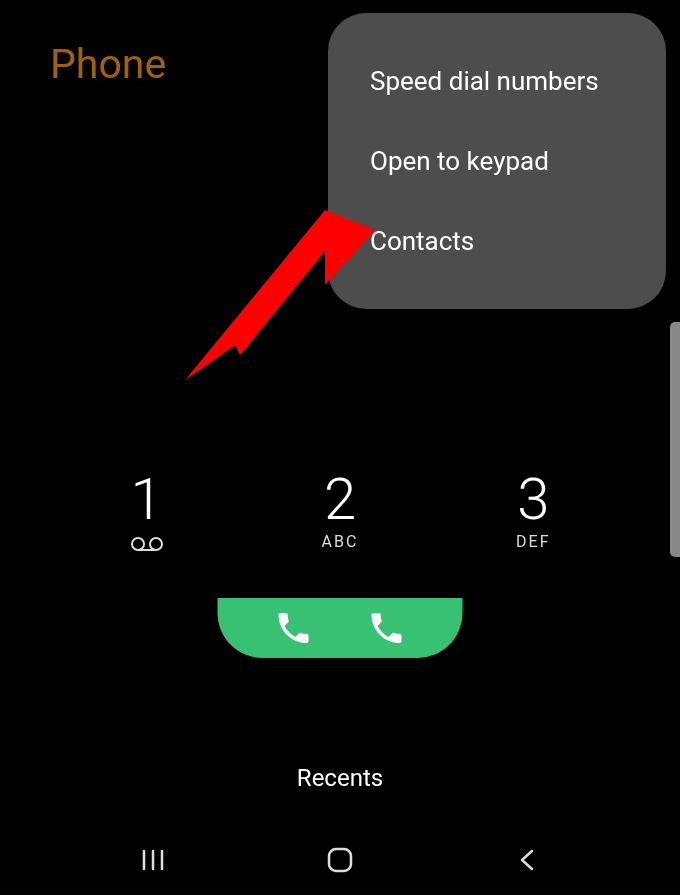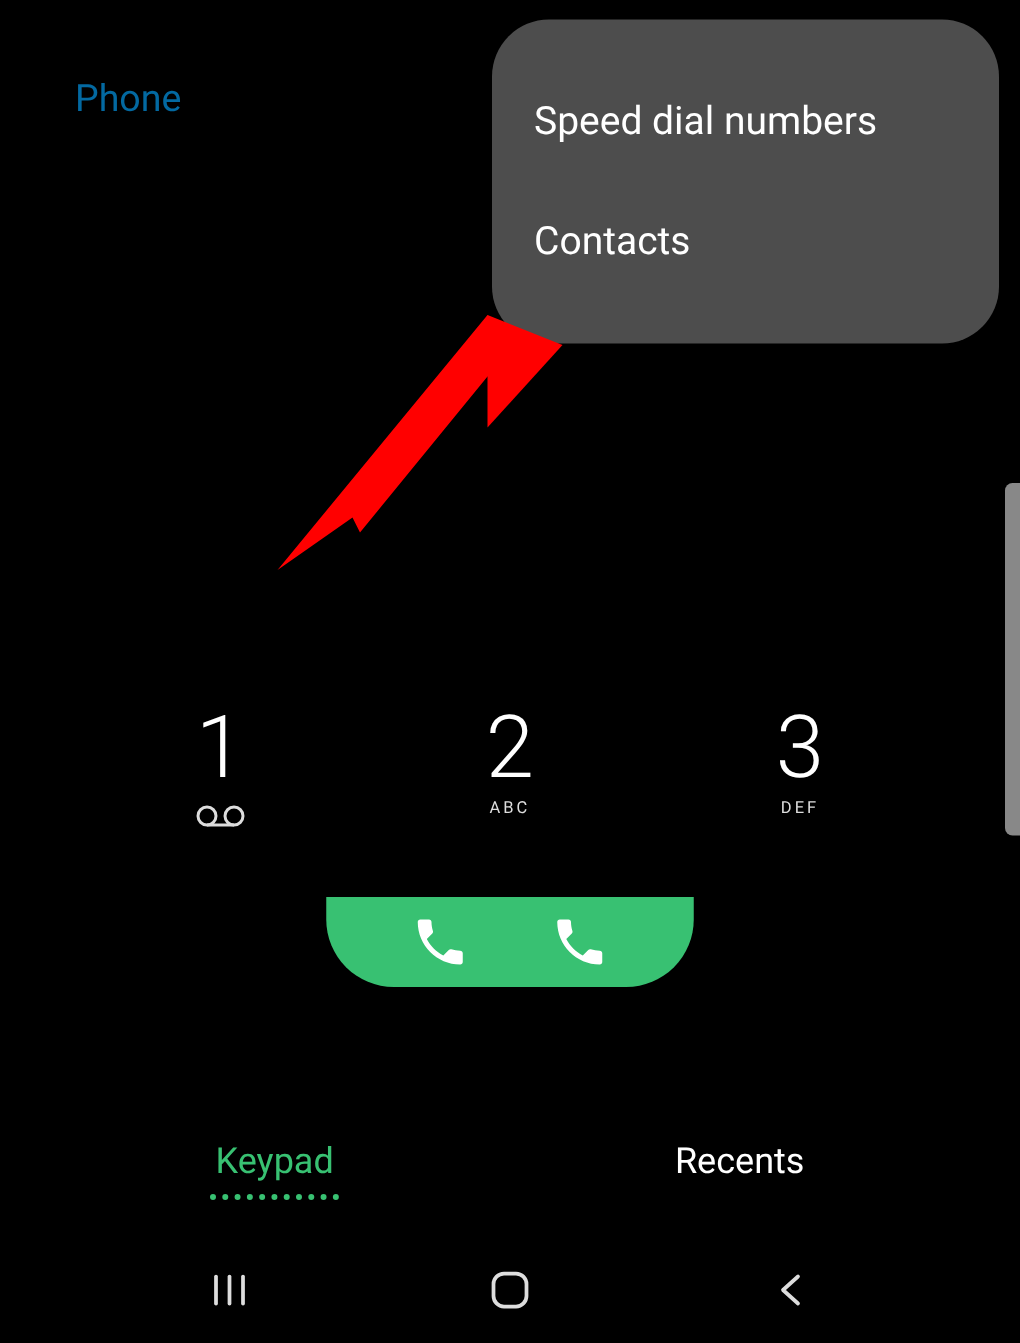--- a/index.html
+++ b/index.html
@@ -12,41 +12,40 @@
       width: 680px;
       height: 895px;
       background: #000000;
       position: relative;
       overflow: hidden;
     }
     .header {
       padding: 40px 0 0 50px;
     }
     .header-title {
-      color: #0369a1;
-      font-size: 25px;
-      font-weight: 400;
-      margin-top: 12px;
+      color: #a16207;
+      font-size: 41px;
+      font-weight: 400;
     }
     .dropdown-menu {
       position: absolute;
       top: 13px;
       right: 14px;
       width: 338px;
       background: rgba(88, 88, 88, 0.88);
       border-radius: 38px;
       padding: 28px 0;
       display: flex;
       flex-direction: column;
     }
     .menu-item {
       color: #ffffff;
       font-size: 26px;
       font-weight: 400;
-      padding: 25px 28px;
+      padding: 25px 42px;
       cursor: pointer;
     }
     .arrow-annotation {
       position: absolute;
       top: 195px;
       left: 180px;
       width: 200px;
       height: 200px;
       pointer-events: none;
     }
@@ -67,21 +66,21 @@
       cursor: pointer;
     }
     .key-digit {
       color: #ffffff;
       font-size: 58px;
       font-weight: 300;
       line-height: 1;
     }
     .key-letters {
       color: #dddddd;
-      font-size: 11px;
+      font-size: 16px;
       font-weight: 400;
       margin-top: 4px;
       letter-spacing: 2px;
     }
     .voicemail-icon {
       margin-top: 8px;
     }
     .call-buttons {
       position: absolute;
       top: 598px;
@@ -159,20 +158,21 @@
   </style>
 </head>
 <body>
 
 <div class="header">
   <div class="header-title">Phone</div>
 </div>
 
 <div class="dropdown-menu">
   <div class="menu-item">Speed dial numbers</div>
+  <div class="menu-item">Open to keypad</div>
   <div class="menu-item">Contacts</div>
 </div>
 
 <svg class="arrow-annotation" viewBox="0 0 200 200">
   <defs>
     <marker id="arrowhead" markerWidth="12" markerHeight="12" refX="9" refY="5" orient="auto">
       <polygon points="0 0, 12 5, 0 10" fill="#ff0000"></polygon>
     </marker>
   </defs>
   <polygon points="5,185 145,15 175,48 145,56 60,160 55,150" fill="#ff0000"></polygon>
@@ -205,21 +205,20 @@
 <div class="call-buttons">
   <svg class="call-icon" viewBox="0 0 24 24">
     <path d="M6.62 10.79c1.44 2.83 3.76 5.14 6.59 6.59l2.2-2.2c.27-.27.67-.36 1.02-.24 1.12.37 2.33.57 3.57.57.55 0 1 .45 1 1V20c0 .55-.45 1-1 1-9.39 0-17-7.61-17-17 0-.55.45-1 1-1h3.5c.55 0 1 .45 1 1 0 1.25.2 2.45.57 3.57.11.35.03.74-.25 1.02l-2.2 2.2z" fill="#ffffff"></path>
   </svg>
   <svg class="call-icon" viewBox="0 0 24 24">
     <path d="M6.62 10.79c1.44 2.83 3.76 5.14 6.59 6.59l2.2-2.2c.27-.27.67-.36 1.02-.24 1.12.37 2.33.57 3.57.57.55 0 1 .45 1 1V20c0 .55-.45 1-1 1-9.39 0-17-7.61-17-17 0-.55.45-1 1-1h3.5c.55 0 1 .45 1 1 0 1.25.2 2.45.57 3.57.11.35.03.74-.25 1.02l-2.2 2.2z" fill="#ffffff"></path>
   </svg>
 </div>
 
 <div class="tabs">
-  <div class="tab tab-active">Keypad</div>
   <div class="tab">Recents</div>
 </div>
 
 <div class="nav-bar">
   <div class="nav-item">
     <svg width="26" height="26" viewBox="0 0 26 26">
       <line x1="4" y1="4" x2="4" y2="22" stroke="#dddddd" stroke-width="2.5" stroke-linecap="round"></line>
       <line x1="13" y1="4" x2="13" y2="22" stroke="#dddddd" stroke-width="2.5" stroke-linecap="round"></line>
       <line x1="22" y1="4" x2="22" y2="22" stroke="#dddddd" stroke-width="2.5" stroke-linecap="round"></line>
     </svg>

